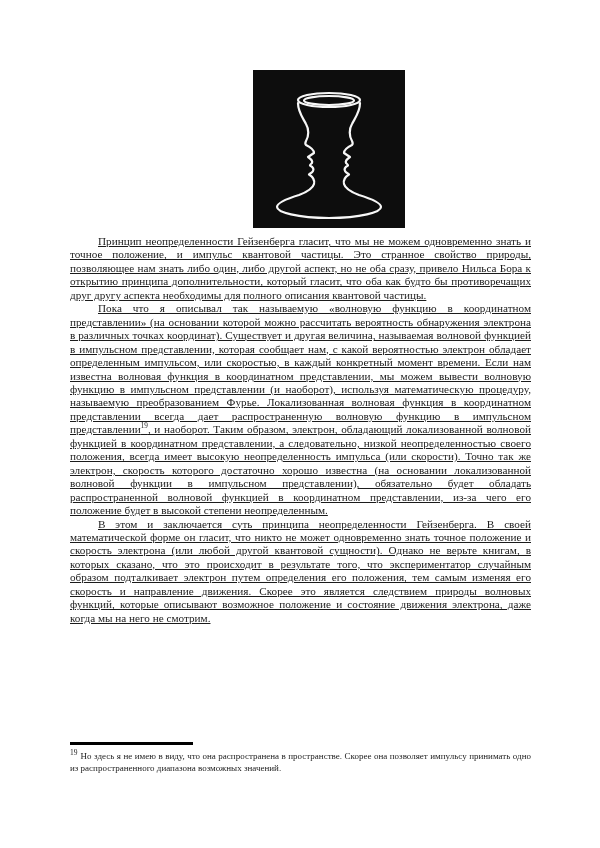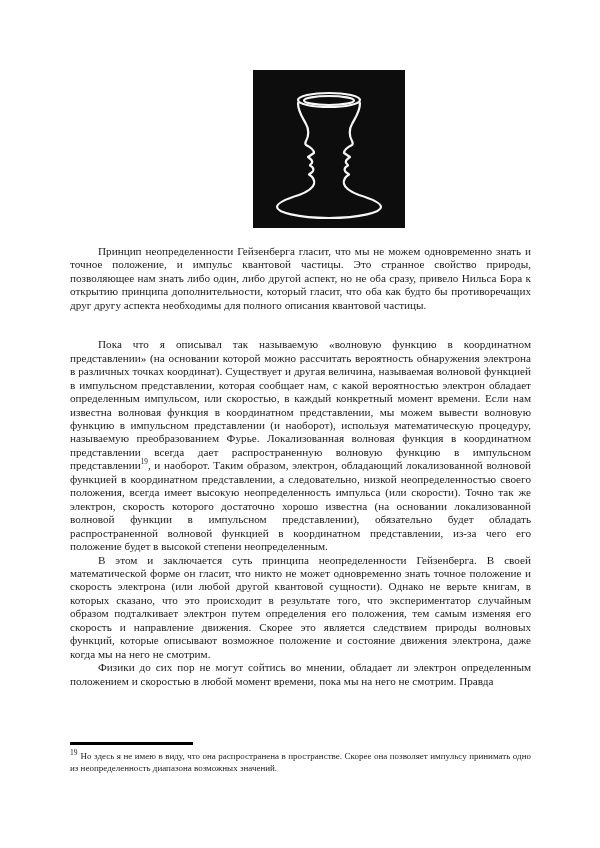--- a/index.html
+++ b/index.html
@@ -21,31 +21,32 @@
     left: 253px;
     top: 70px;
     width: 152px;
     height: 158px;
     background: #0d0d0d;
   }
   .figure svg { display: block; width: 152px; height: 158px; }
   .text-block {
     position: absolute;
     left: 70px;
-    top: 245px;
+    top: 235px;
     width: 461px;
     font-size: 11.2px;
     line-height: 13.45px;
     text-align: justify;
+    text-decoration: underline;
   }
   .text-block p {
     margin: 0;
     text-indent: 28px;
   }
-  .text-block p.after-gap { margin-top: 26px; }
+  .text-block p.after-gap { margin-top: 0; }
   sup.fnref {
     font-size: 7.2px;
     line-height: 0;
     vertical-align: super;
   }
   .footnote-sep {
     position: absolute;
     left: 70px;
     top: 742px;
     width: 123px;
@@ -106,20 +107,19 @@
                  C 96 66, 96 59, 99 54
                  C 102 48, 107 42, 107 33"></path>
       </g>
     </svg>
   </div>
 
   <div class="text-block">
     <p>Принцип неопределенности Гейзенберга гласит, что мы не можем одновременно знать и точное положение, и импульс квантовой частицы. Это странное свойство природы, позволяющее нам знать либо один, либо другой аспект, но не оба сразу, привело Нильса Бора к открытию принципа дополнительности, который гласит, что оба как будто бы противоречащих друг другу аспекта необходимы для полного описания квантовой частицы.</p>
     <p class="after-gap"><span>Пока что я описывал так называемую «волновую функцию в координатном представлении» (на основании которой можно рассчитать вероятность обнаружения электрона в различных точках координат). Существует и другая величина, называемая волновой функцией в импульсном представлении, которая сообщает нам, с какой вероятностью электрон обладает определенным импульсом, или скоростью, в каждый конкретный момент времени. Если нам известна волновая функция в координатном представлении, мы можем вывести волновую функцию в импульсном представлении (и наоборот), используя математическую процедуру, называемую преобразованием Фурье. Локализованная волновая функция в координатном представлении всегда дает распространенную волновую функцию в импульсном представлении</span><sup class="fnref">19</sup><span>, и наоборот. Таким образом, электрон, обладающий локализованной волновой функцией в координатном представлении, а следовательно, низкой неопределенностью своего положения, всегда имеет высокую неопределенность импульса (или скорости). Точно так же электрон, скорость которого достаточно хорошо известна (на основании локализованной волновой функции в импульсном представлении), обязательно будет обладать распространенной волновой функцией в координатном представлении, из-за чего его положение будет в высокой степени неопределенным.</span></p>
     <p>В этом и заключается суть принципа неопределенности Гейзенберга. В своей математической форме он гласит, что никто не может одновременно знать точное положение и скорость электрона (или любой другой квантовой сущности). Однако не верьте книгам, в которых сказано, что это происходит в результате того, что экспериментатор случайным образом подталкивает электрон путем определения его положения, тем самым изменяя его скорость и направление движения. Скорее это является следствием природы волновых функций, которые описывают возможное положение и состояние движения электрона, даже когда мы на него не смотрим.</p>
-    <p>Физики до сих пор не могут сойтись во мнении, обладает ли электрон определенным положением и скоростью в любой момент времени, пока мы на него не смотрим. Правда</p>
   </div>
 
   <div class="footnote-sep"></div>
 
-  <div class="footnote"><sup class="fnmark">19</sup><span>Но здесь я не имею в виду, что она распространена в пространстве. Скорее она позволяет импульсу принимать одно из неопределенность диапазона возможных значений.</span></div>
+  <div class="footnote"><sup class="fnmark">19</sup><span>Но здесь я не имею в виду, что она распространена в пространстве. Скорее она позволяет импульсу принимать одно из распространенного диапазона возможных значений.</span></div>
 
 </div>
 
 </body></html>

